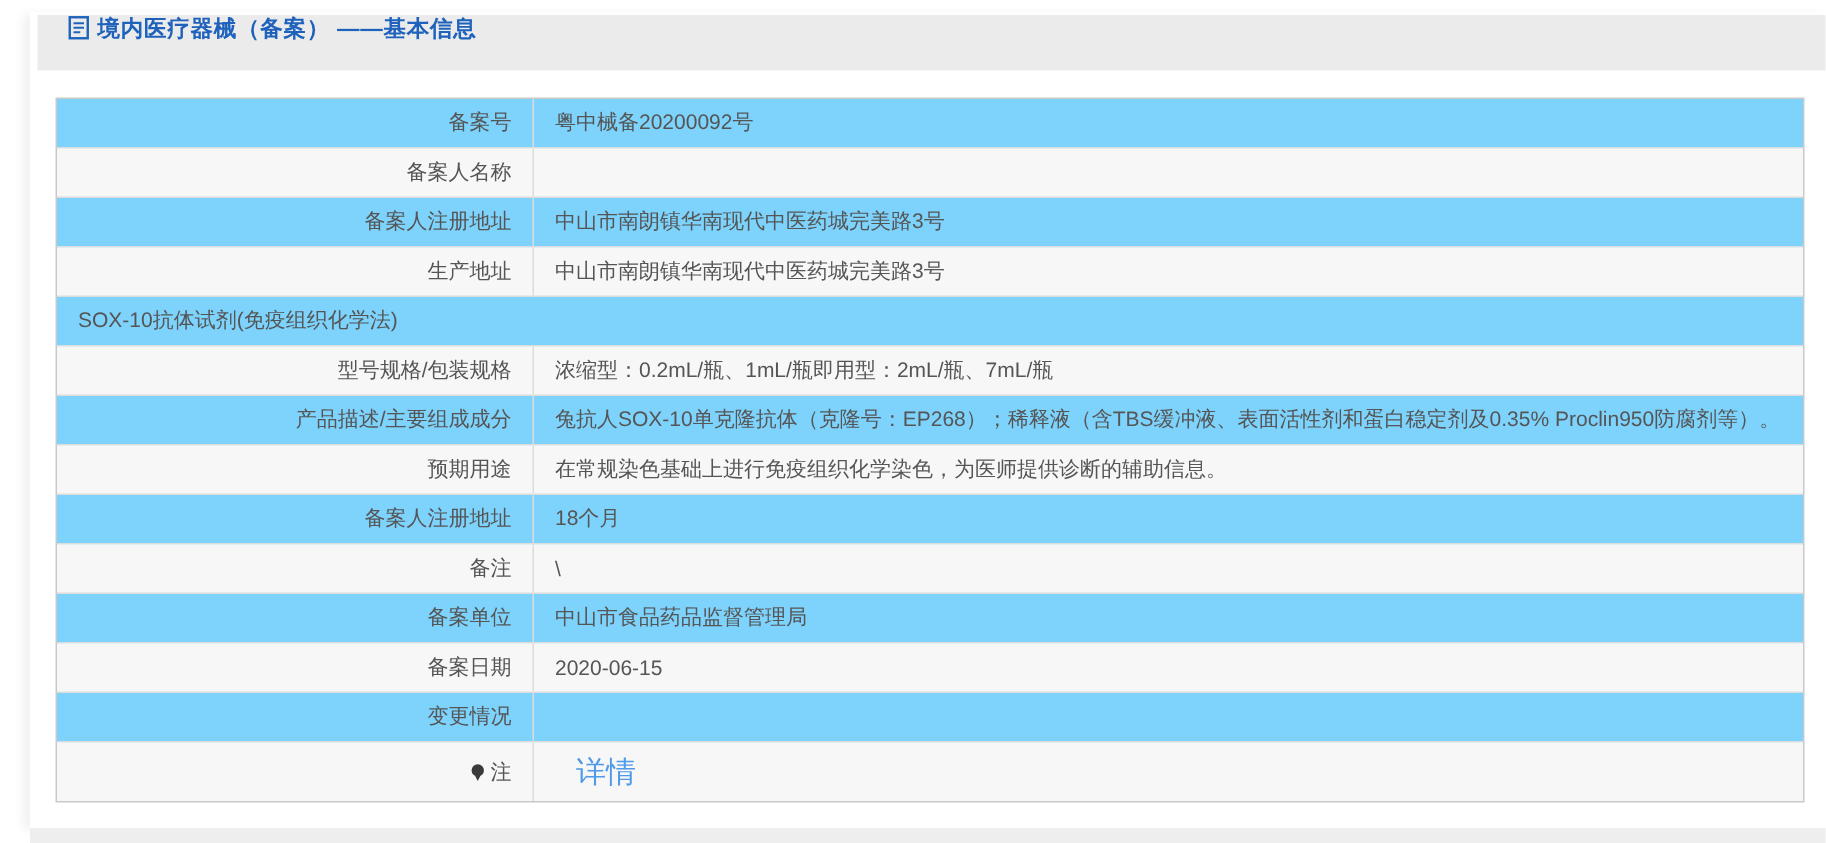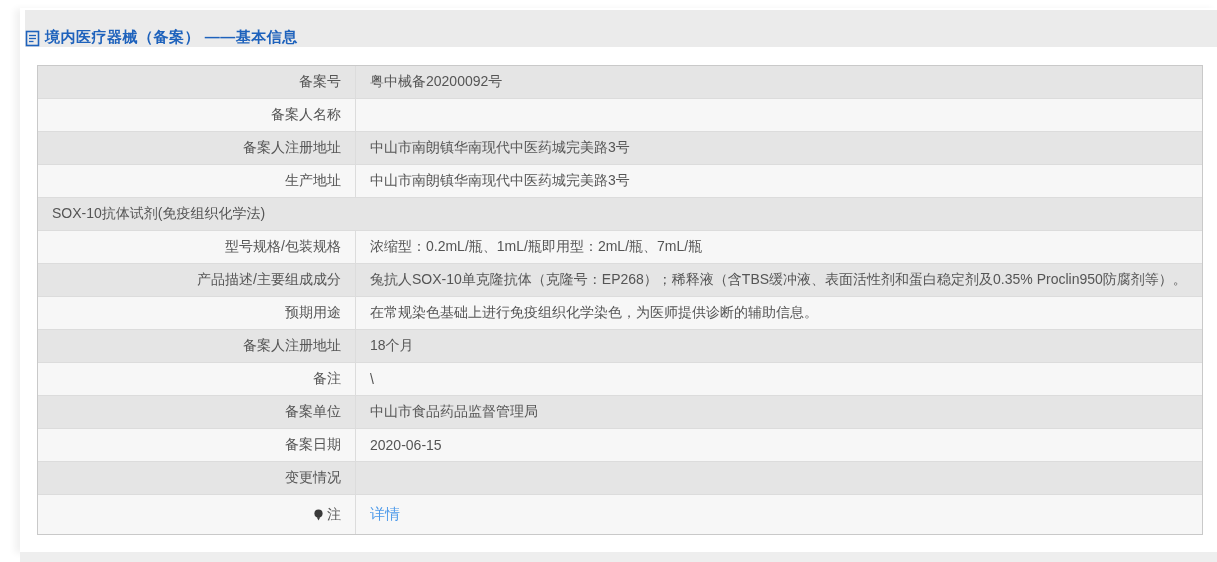--- a/index.html
+++ b/index.html
@@ -15,42 +15,42 @@
     left: 20px; top: 8px;
     width: 1197px; height: 544px;
     background: #ffffff;
     box-shadow: -5px 1px 7px rgba(0,0,0,0.06);
   }
   .header-bar {
     margin: 2px 0 0 5px;
     height: 37px;
     background: var(--header-bg, #ebebeb);
     display: flex;
-    align-items: flex-end;
-    padding-left: 0;
+    align-items: flex-start;
+    padding-left: 20px;
   }
   .doc-icon { display: inline-flex; margin-right: 5px; }
   .page-title {
     color: var(--title-blue, #1e62bc);
     font-size: 15px;
     font-weight: bold;
     letter-spacing: 0.5px;
   }
   .info-table {
     position: absolute;
     left: 17px; top: 57px;
     width: 1166px;
     border: 1px solid var(--table-border, #c9c9c9);
     background: #fff;
   }
   .info-row {
     display: flex;
     min-height: 33px;
     border-bottom: 1px solid var(--row-border, #dcdcdc);
-    background: #e5e5e5;
+    background: #7dd3fc;
   }
   .info-row:last-child { border-bottom: none; min-height: 39px; }
   .info-row.alt { background: var(--alt-row-bg, #f7f7f7); }
   .cell-label {
     flex: 0 0 318px;
     width: 318px;
     display: flex;
     align-items: center;
     justify-content: flex-end;
     padding: 5px 14px 5px 6px;
@@ -66,21 +66,22 @@
     padding: 5px 14px;
     color: var(--text, #555555);
     font-size: 14px;
     text-align: center;
   }
   .bulb-icon { display: inline-flex; margin-right: 3px; position: relative; top: 1px; }
   a.detail-link {
     color: var(--link-blue, #4f9bea);
     text-decoration: none;
     cursor: pointer;
-    font-size: 15px;
+    font-size: 20px;
+    margin-left: 14px;
   }
   .bottom-strip {
     position: absolute;
     left: 20px; right: 0; bottom: 0;
     height: 10px;
     background: #eeeeee;
   }
 </style>
 </head>
 <body>

